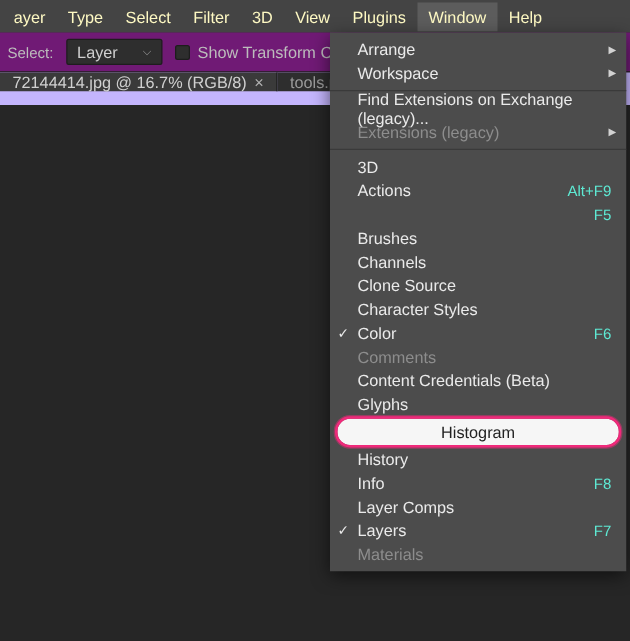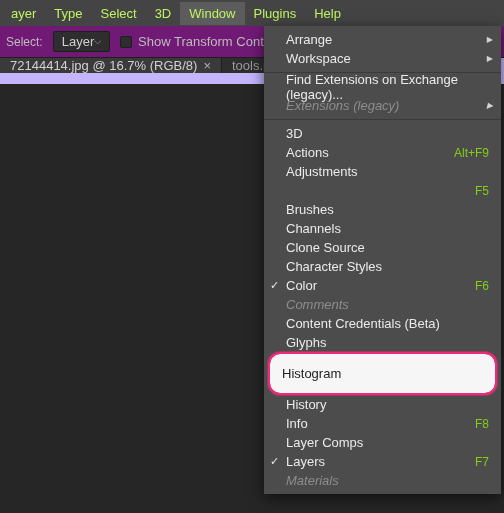--- a/index.html
+++ b/index.html
@@ -1,65 +1,68 @@
 <!DOCTYPE html>
 <html><head>
 <meta charset="utf-8">
 <style>
   * { margin: 0; padding: 0; box-sizing: border-box; font-family: -apple-system, "Segoe UI", Tahoma, sans-serif; font-size: 13px; }
   body { width: 504px; height: 513px; background: #323232; color: #d8d8d8; overflow: hidden; position: relative; }
 
   .menubar { display: flex; align-items: center; height: 26px; background: #444444; padding: 0 2px; }
-  .menubar-item { padding: 4px 9px; color: #bef264; cursor: default; }
+  .menubar-item { padding: 4px 9px; color: #fef9c3; cursor: default; }
   .menubar-item.active { background: #5c5c5c; }
 
   .options-bar { display: flex; align-items: center; height: 32px; background: #701a75; padding: 0 6px; gap: 10px; border-bottom: 1px solid #1f1f1f; }
   .opt-label { color: #bcbcbc; font-size: 12px; }
-  .opt-select { display: inline-flex; align-items: center; gap: 0; background: #2e2e2e; border: 1px solid #1d1d1d; padding: 2px 8px; color: #d0d0d0; font-size: 12px; border-radius: 2px; }
+  .opt-select { display: inline-flex; align-items: center; gap: 20px; background: #2e2e2e; border: 1px solid #1d1d1d; padding: 2px 8px; color: #d0d0d0; font-size: 12px; border-radius: 2px; }
   .chev { font-size: 9px; color: #9a9a9a; }
   .opt-check { display: inline-flex; align-items: center; gap: 6px; color: #bcbcbc; font-size: 12px; }
   .check-box { width: 12px; height: 12px; border: 1px solid #1d1d1d; background: #2e2e2e; border-radius: 2px; }
 
   .tabs-bar { display: flex; align-items: flex-start; height: 26px; background: #c4b5fd; }
   .tab { display: flex; align-items: center; gap: 6px; padding: 0 10px; background: #3a3a3a; color: #d0d0d0; font-size: 12px; border-right: 1px solid #1f1f1f; }
   .tab.inactive { background: #2e2e2e; color: #9a9a9a; }
   .tab-close { color: #b0b0b0; font-size: 13px; line-height: 1; }
 
   .canvas-area { position: absolute; left: 0; right: 0; top: 84px; bottom: 0; background: #262626; }
 
   .dropdown { position: absolute; top: 26px; left: 264px; width: 237px; background: #4c4c4c; box-shadow: 0 4px 14px rgba(0,0,0,0.6); padding: 4px 0; }
   .menu-row { display: flex; align-items: center; height: 19px; padding: 0 12px 0 22px; color: #eaeaea; position: relative; }
-  .menu-row.disabled { color: #8d8d8d; font-style: italic; }
-  .menu-row .shortcut { margin-left: auto; color: #84cc16; font-size: 12px; }
+  .menu-row.disabled { color: #8d8d8d; }
+  .menu-row .shortcut { margin-left: auto; color: #5eead4; font-size: 12px; }
   .menu-row .sub-arrow { position: absolute; right: 8px; font-size: 8px; color: #d2d2d2; }
   .menu-row .check-mark { position: absolute; left: 6px; font-size: 11px; color: #eaeaea; }
   .menu-sep { height: 1px; background: #3a3a3a; margin: 4px 0; }
 
   .menu-row.highlight {
     background: #f6f6f6;
     color: #222222;
     outline: 2px solid #ef2a7a;
     outline-offset: 0;
     border-radius: 10px;
     margin: 2px 6px;
     padding-left: 12px;
-    height: 39px;
+    height: 21px;
     box-shadow: 0 0 0 3px rgba(239,42,122,0.45);
+    justify-content: center;
   }
 </style>
 </head>
 <body>
 
 <div class="menubar" id="menubar">
     <div class="menubar-item">ayer</div>
     <div class="menubar-item">Type</div>
     <div class="menubar-item">Select</div>
+    <div class="menubar-item">Filter</div>
     <div class="menubar-item">3D</div>
+    <div class="menubar-item">View</div>
+    <div class="menubar-item">Plugins</div>
     <div class="menubar-item active">Window</div>
-    <div class="menubar-item">Plugins</div>
     <div class="menubar-item">Help</div>
   </div>
 
 <div class="options-bar">
   <span class="opt-label">Select:</span>
   <span class="opt-select">
     <span>Layer</span>
     <span class="chev">⌵</span>
   </span>
   <span class="opt-check">
@@ -100,23 +103,20 @@
     </div>
     <div class="menu-sep"></div>
     <div class="menu-row">
       <span>3D</span>
     </div>
     <div class="menu-row">
       <span>Actions</span>
       <span class="shortcut">Alt+F9</span>
     </div>
     <div class="menu-row">
-      <span>Adjustments</span>
-    </div>
-    <div class="menu-row">
       <span class="shortcut">F5</span>
     </div>
     <div class="menu-row">
       <span>Brushes</span>
     </div>
     <div class="menu-row">
       <span>Channels</span>
     </div>
     <div class="menu-row">
       <span>Clone Source</span>

